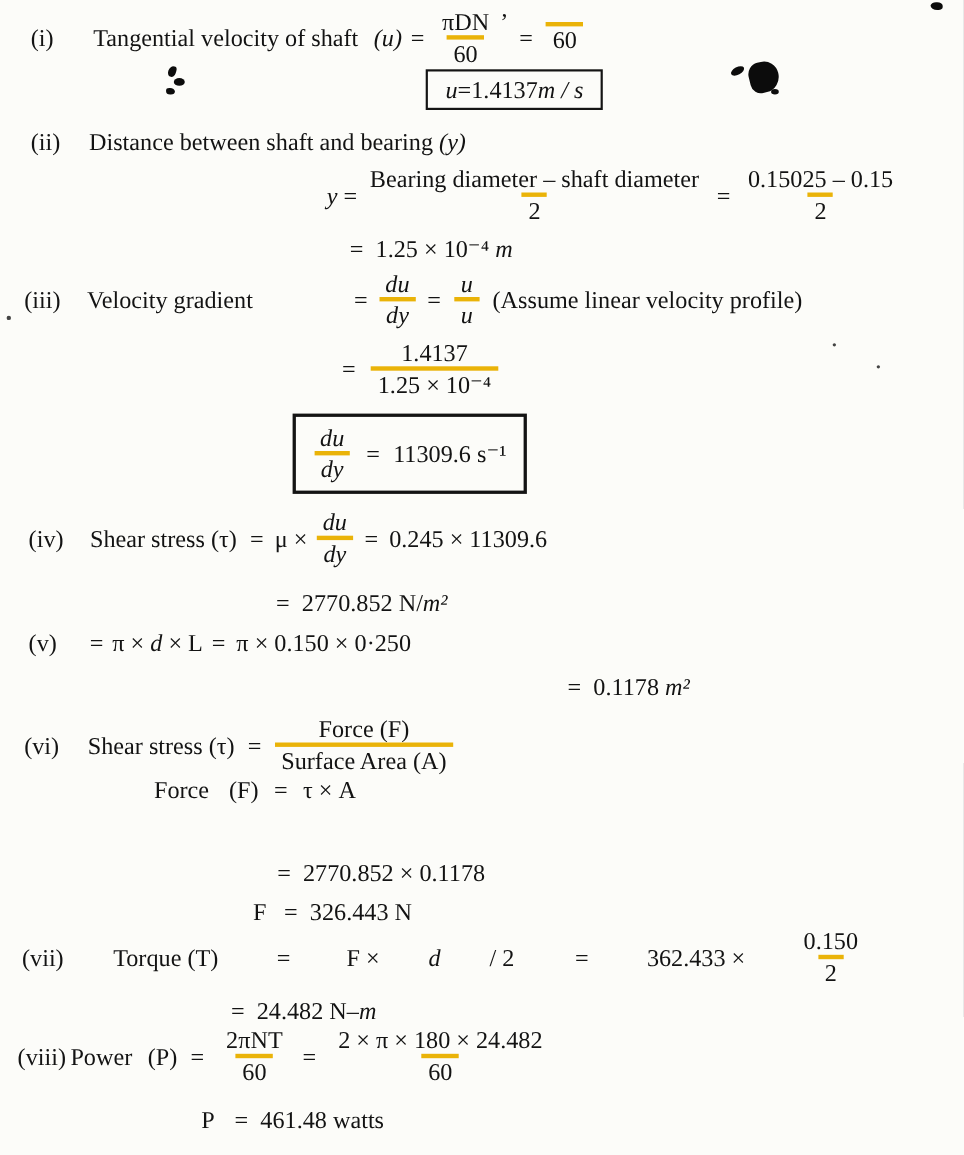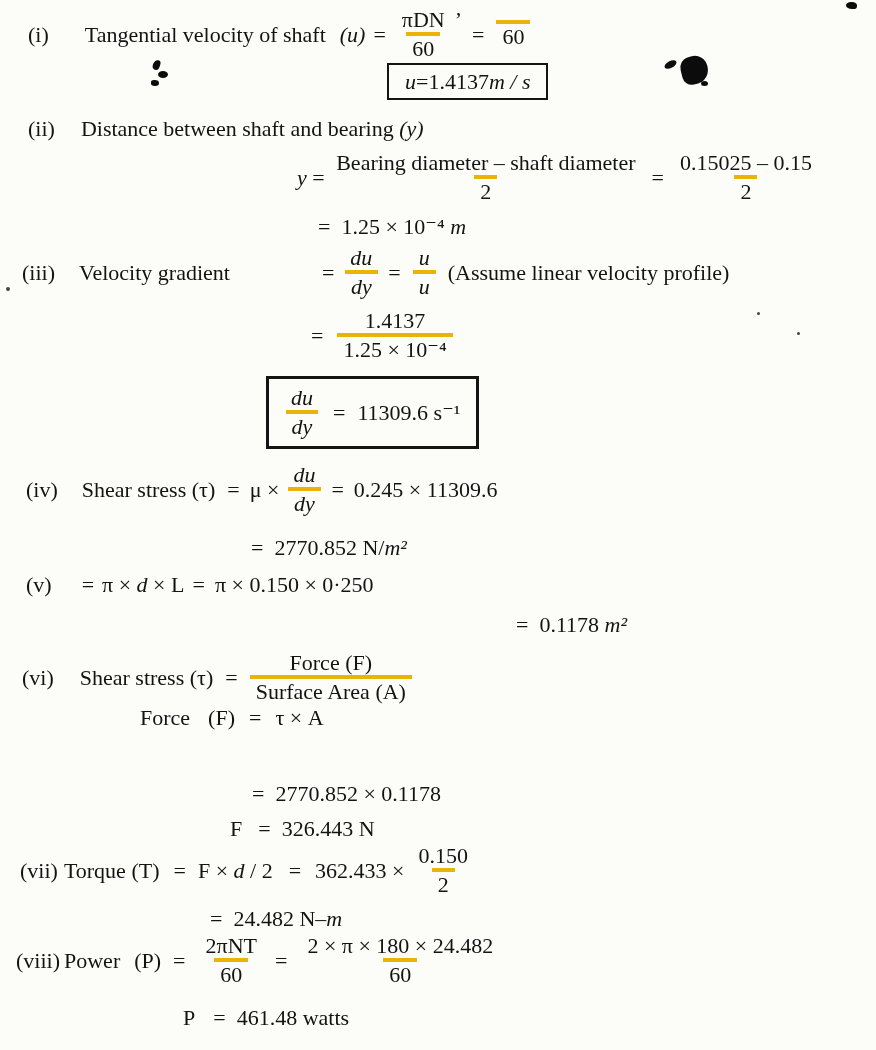--- a/index.html
+++ b/index.html
@@ -178,21 +178,21 @@
     <span>=  </span>
     <span>2770.852 × 0.1178</span>
   </div>
 
   <div class="row plain" style="left:230px; top:815px;">
     <span class="m16">F</span>
     <span>=  </span>
     <span>326.443 N</span>
   </div>
 
-  <div class="row" style="left:20px; top:843px;">
+  <div class="row" style="left:20px; top:843px;gap:39px;">
     <span class="m6">(vii)</span>
     <span class="m14">Torque (T)</span>
     <span class="m12">=</span>
     <span>F × </span>
     <span class="it">d</span>
     <span class="m16"> / 2</span>
     <span class="m14">=</span>
     <span class="m8">362.433 ×</span>
     <span class="frac">
       <span class="num">0.150</span>

